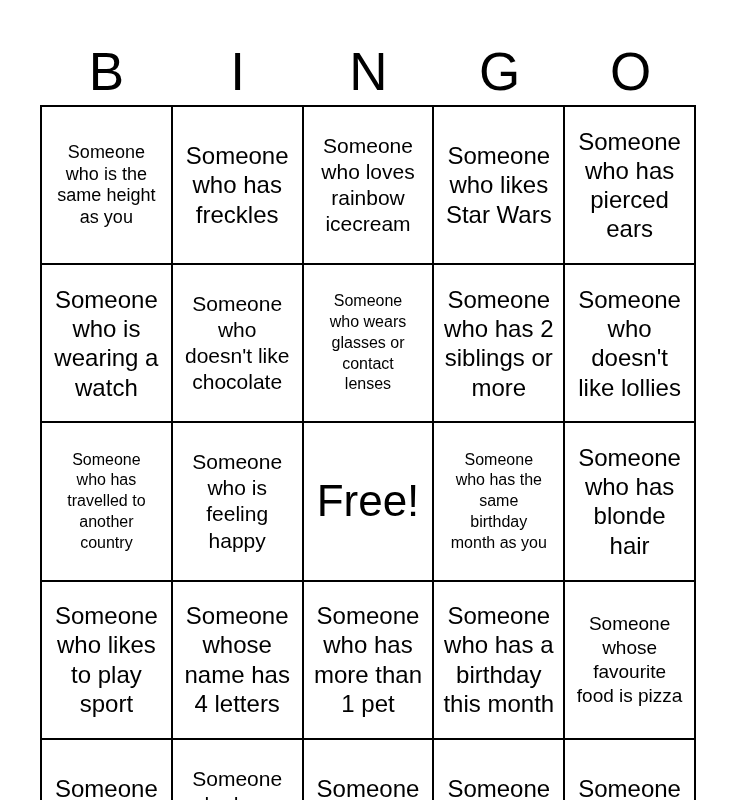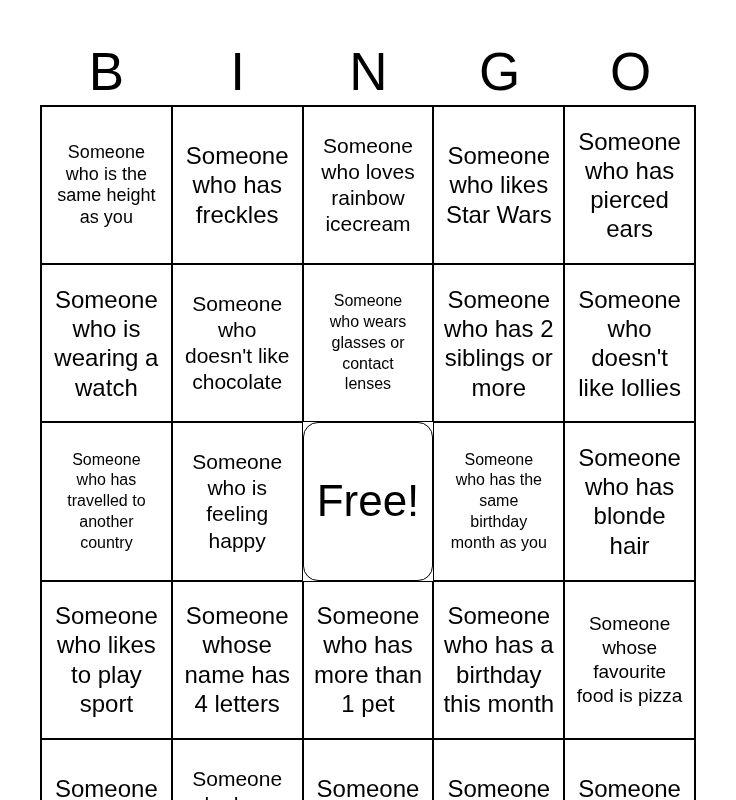--- a/index.html
+++ b/index.html
@@ -55,21 +55,21 @@
     white-space: pre-line;
     font-size: 24px;
     line-height: 1.22;
     padding: 3px 2px;
     overflow: hidden;
   }
   .sz21 { font-size: 21px; line-height: 1.24; }
   .sz19 { font-size: 19px; line-height: 1.26; }
   .sz18 { font-size: 18px; line-height: 1.2; }
   .sz16 { font-size: 16px; line-height: 1.3; }
-  .free { font-size: 44px; line-height: 1; border-radius: 15px; }
+  .free { font-size: 44px; line-height: 1; }
 </style>
 </head>
 <body>
 
 <div class="title-row">
   <span class="title-letter">B</span>
   <span class="title-letter">I</span>
   <span class="title-letter">N</span>
   <span class="title-letter">G</span>
   <span class="title-letter">O</span>

